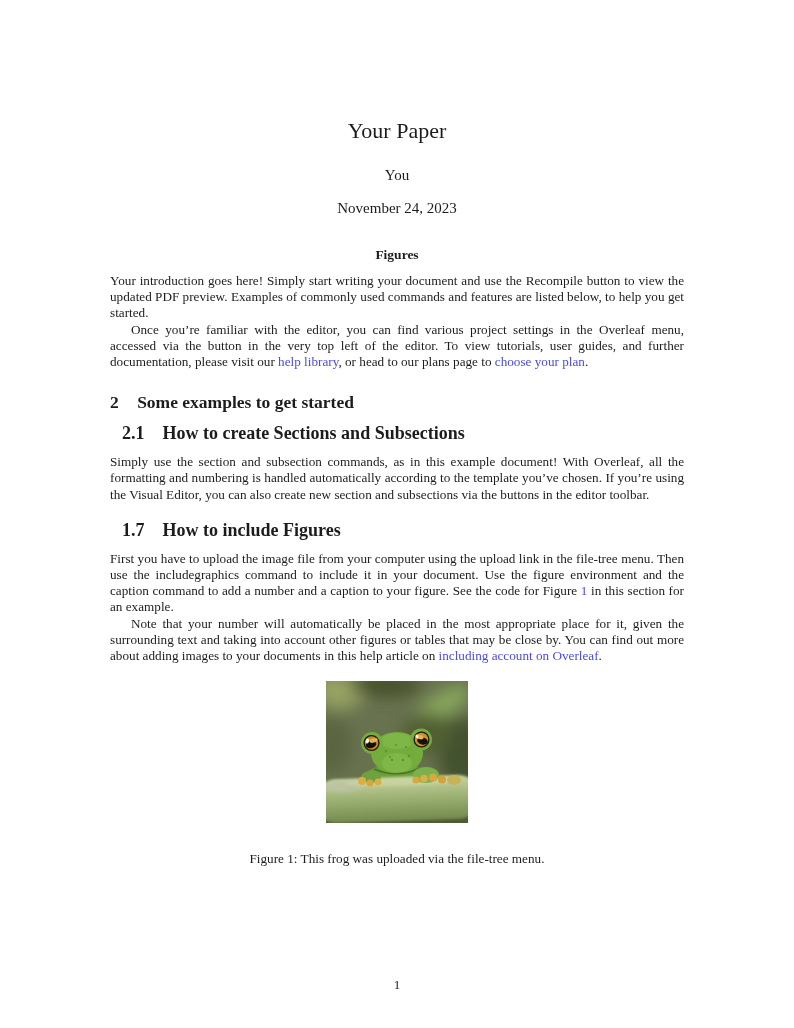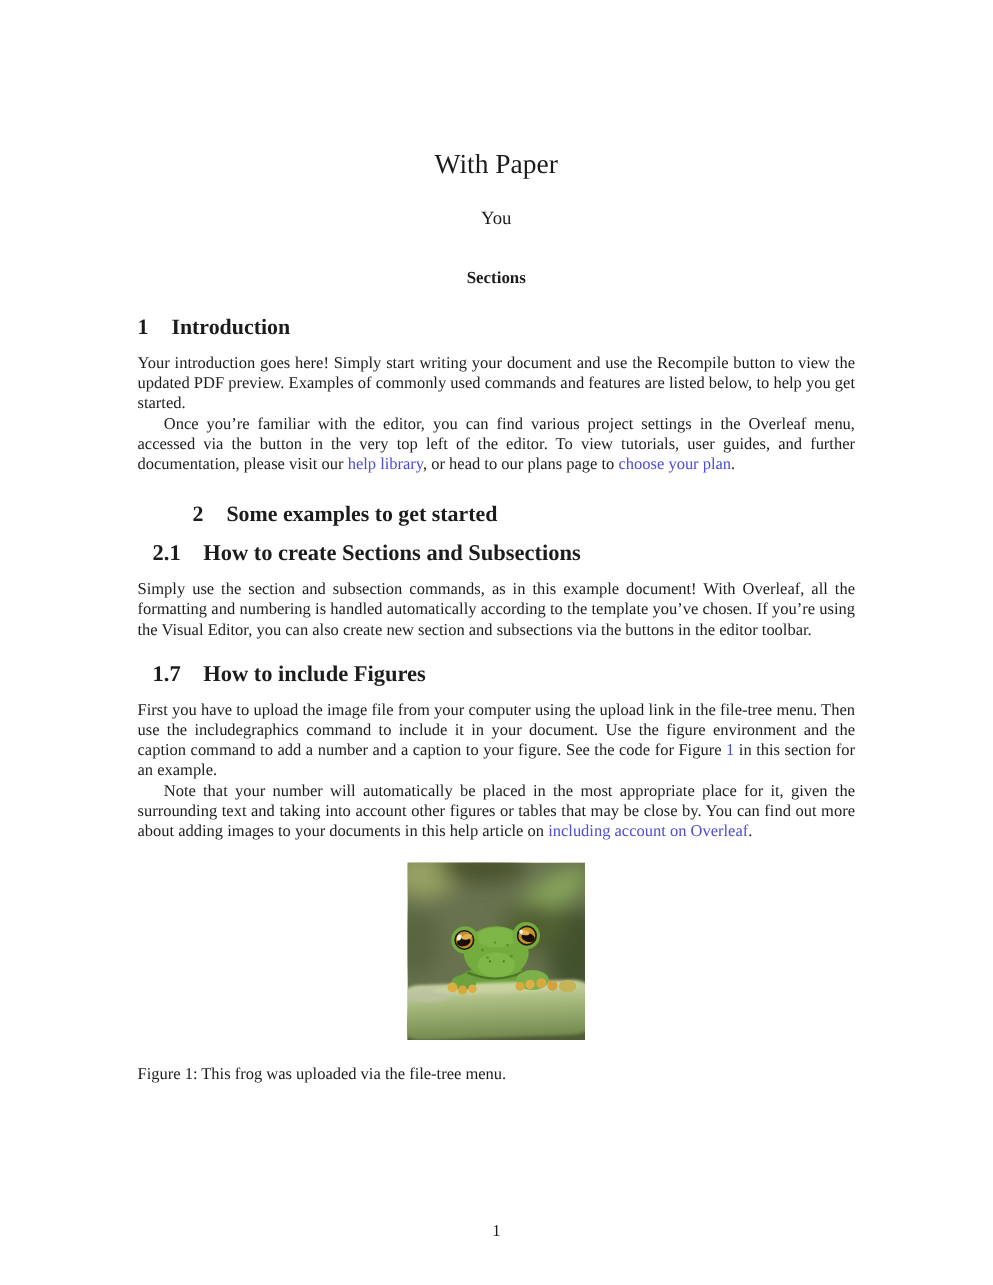--- a/index.html
+++ b/index.html
@@ -14,47 +14,45 @@
   .content{width:574px;margin:0 auto;}
   .title{font-size:22px;font-weight:normal;text-align:center;margin:118px 0 0;line-height:26px;}
   .author{font-size:15px;text-align:center;margin-top:22px;line-height:18px;}
   .date{font-size:15px;text-align:center;margin-top:15px;line-height:18px;}
   .abs-head{font-size:13.5px;font-weight:bold;text-align:center;margin-top:30px;line-height:16px;}
   .abs-text{font-size:13.2px;margin-top:4px;padding-left:46px;padding-right:40px;line-height:16px;}
   h2.sec{font-size:17.5px;font-weight:bold;margin:20px 0 0;line-height:22px;}
   h2.sec .num{margin-right:1.05em;}
   h3.subsec{font-size:18px;font-weight:bold;margin:12px;line-height:18px;}
   h3.subsec .num{margin-right:1.0em;}
-  #sec2{margin-top:21px;margin-left:44px;}
+  #sec2{margin-top:21px;}
   #sub21{margin-top:11px;}
   #sub22{margin-top:18px;}
   .para{font-size:13.2px;line-height:16.2px;text-align:justify;margin:0;}
   .mt-para{margin-top:10px;}
   .mt-para-sm{margin-top:8px;}
   .indent{text-indent:21px;}
   .doc-link{color:var(--link-color,#4c4cd5);text-decoration:none;cursor:pointer;}
   .figure{margin:17px 0 0;text-align:center;}
   .figure svg{width:142px;height:142px;display:inline-block;}
-  .figcap{font-size:13.2px;margin-top:14px;text-align:left;line-height:16px;}
+  .figcap{font-size:13.2px;margin-top:24px;text-align:center;line-height:16px;}
   .pageno{position:absolute;top:977px;left:0;width:100%;text-align:center;font-size:13.2px;}
 </style>
 </head>
 <body>
 
 <div class="page">
   <div class="content">
 
-    <h1 class="title">With Paper</h1>
+    <h1 class="title">Your Paper</h1>
     <div class="author">You</div>
+    <div class="date">November 24, 2023</div>
 
-    <div class="abs-head">Sections</div>
+    <div class="abs-head">Figures</div>
 
-    <h2 class="sec" id="sec1">
-      <span class="num">1</span><span>Introduction</span>
-    </h2>
     <p class="para mt-para"><span>Your introduction goes here! Simply start writing your document and use the Recompile button to view the updated PDF preview. Examples of commonly used commands and features are listed below, to help you get started.</span></p>
     <p class="para indent"><span>Once you’re familiar with the editor, you can find various project settings in the Overleaf menu, accessed via the button in the very top left of the editor. To view tutorials, user guides, and further documentation, please visit our </span><a class="doc-link" href="#">help library</a><span>, or head to our plans page to </span><a class="doc-link" href="#">choose your plan</a><span>.</span></p>
 
     <h2 class="sec" id="sec2">
       <span class="num">2</span><span>Some examples to get started</span>
     </h2>
 
     <h3 class="subsec" id="sub21">
       <span class="num">2.1</span><span>How to create Sections and Subsections</span>
     </h3>

